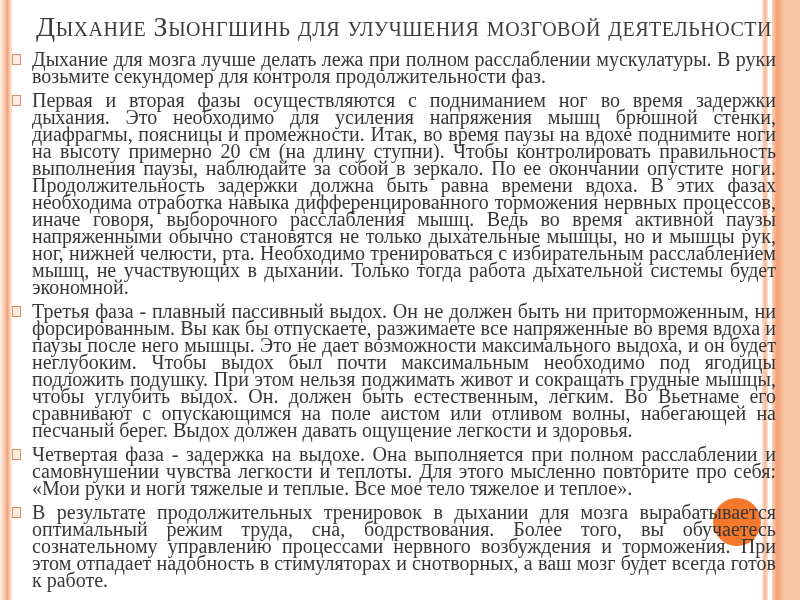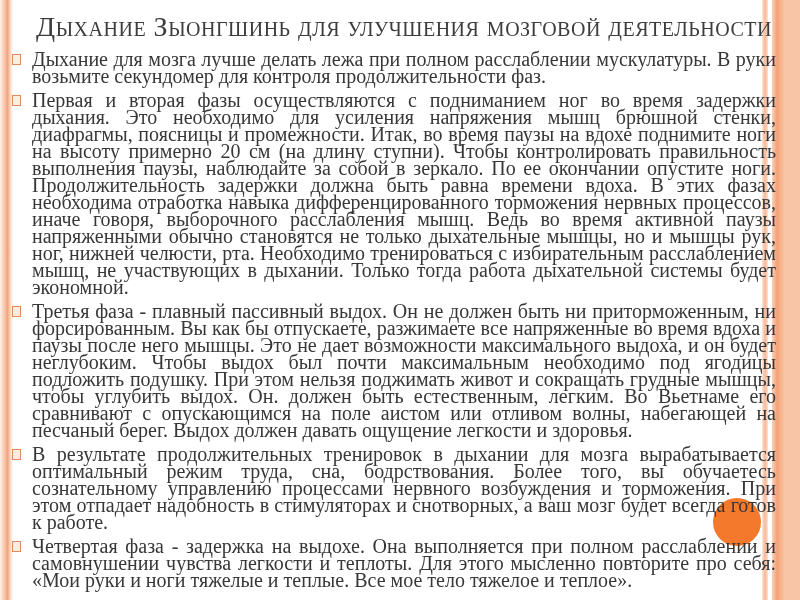--- a/index.html
+++ b/index.html
@@ -63,19 +63,19 @@
 
   <div class="para">
     <span class="bullet"></span><span class="lead">Первая и вторая фазы осуществляются с подниманием ног во время задержки дыхания</span><span>. Это необходимо для усиления напряжения мышц брюшной стенки, диафрагмы, поясницы и промежности. Итак, во время паузы на вдохе поднимите ноги на высоту примерно 20 см (на длину ступни). Чтобы контролировать правильность выполнения паузы, наблюдайте за собой в зеркало. По ее окончании опустите ноги. Продолжительность задержки должна быть равна времени вдоха. В этих фазах необходима отработка навыка дифференцированного торможения нервных процессов, иначе говоря, выборочного расслабления мышц. Ведь во время активной паузы напряженными обычно становятся не только дыхательные мышцы, но и мышцы рук, ног, нижней челюсти, рта. Необходимо тренироваться с избирательным расслаблением мышц, не участвующих в дыхании. Только тогда работа дыхательной системы будет экономной.</span>
   </div>
 
   <div class="para">
     <span class="bullet"></span><span class="lead">Третья фаза - плавный пассивный выдох</span><span>. Он не должен быть ни приторможенным, ни форсированным. Вы как бы отпускаете, разжимаете все напряженные во время вдоха и паузы после него мышцы. Это не дает возможности максимального выдоха, и он будет неглубоким. Чтобы выдох был почти максимальным необходимо под ягодицы подложить подушку. При этом нельзя поджимать живот и сокращать грудные мышцы, чтобы углубить выдох. Он. должен быть естественным, легким. Во Вьетнаме его сравнивают с опускающимся на поле аистом или отливом волны, набегающей на песчаный берег. Выдох должен давать ощущение легкости и здоровья.</span>
   </div>
 
   <div class="para">
-    <span class="bullet"></span><span class="lead"></span><span>В результате продолжительных тренировок в дыхании для мозга вырабатывается оптимальный режим труда, сна, бодрствования. Более того, вы обучаетесь сознательному управлению процессами нервного возбуждения и торможения. При этом отпадает надобность в стимуляторах и снотворных, а ваш мозг будет всегда готов к работе.</span>
+    <span class="bullet"></span><span class="lead">Четвертая фаза - задержка на выдохе</span><span>. Она выполняется при полном расслаблении и самовнушении чувства легкости и теплоты. Для этого мысленно повторите про себя: «Мои руки и ноги тяжелые и теплые. Все мое тело тяжелое и теплое».</span>
   </div>
 
   <div class="para">
-    <span class="bullet"></span><span class="lead">Четвертая фаза - задержка на выдохе</span><span>. Она выполняется при полном расслаблении и самовнушении чувства легкости и теплоты. Для этого мысленно повторите про себя: «Мои руки и ноги тяжелые и теплые. Все мое тело тяжелое и теплое».</span>
+    <span class="bullet"></span><span class="lead"></span><span>В результате продолжительных тренировок в дыхании для мозга вырабатывается оптимальный режим труда, сна, бодрствования. Более того, вы обучаетесь сознательному управлению процессами нервного возбуждения и торможения. При этом отпадает надобность в стимуляторах и снотворных, а ваш мозг будет всегда готов к работе.</span>
   </div>
 </div>
 
 </body></html>

